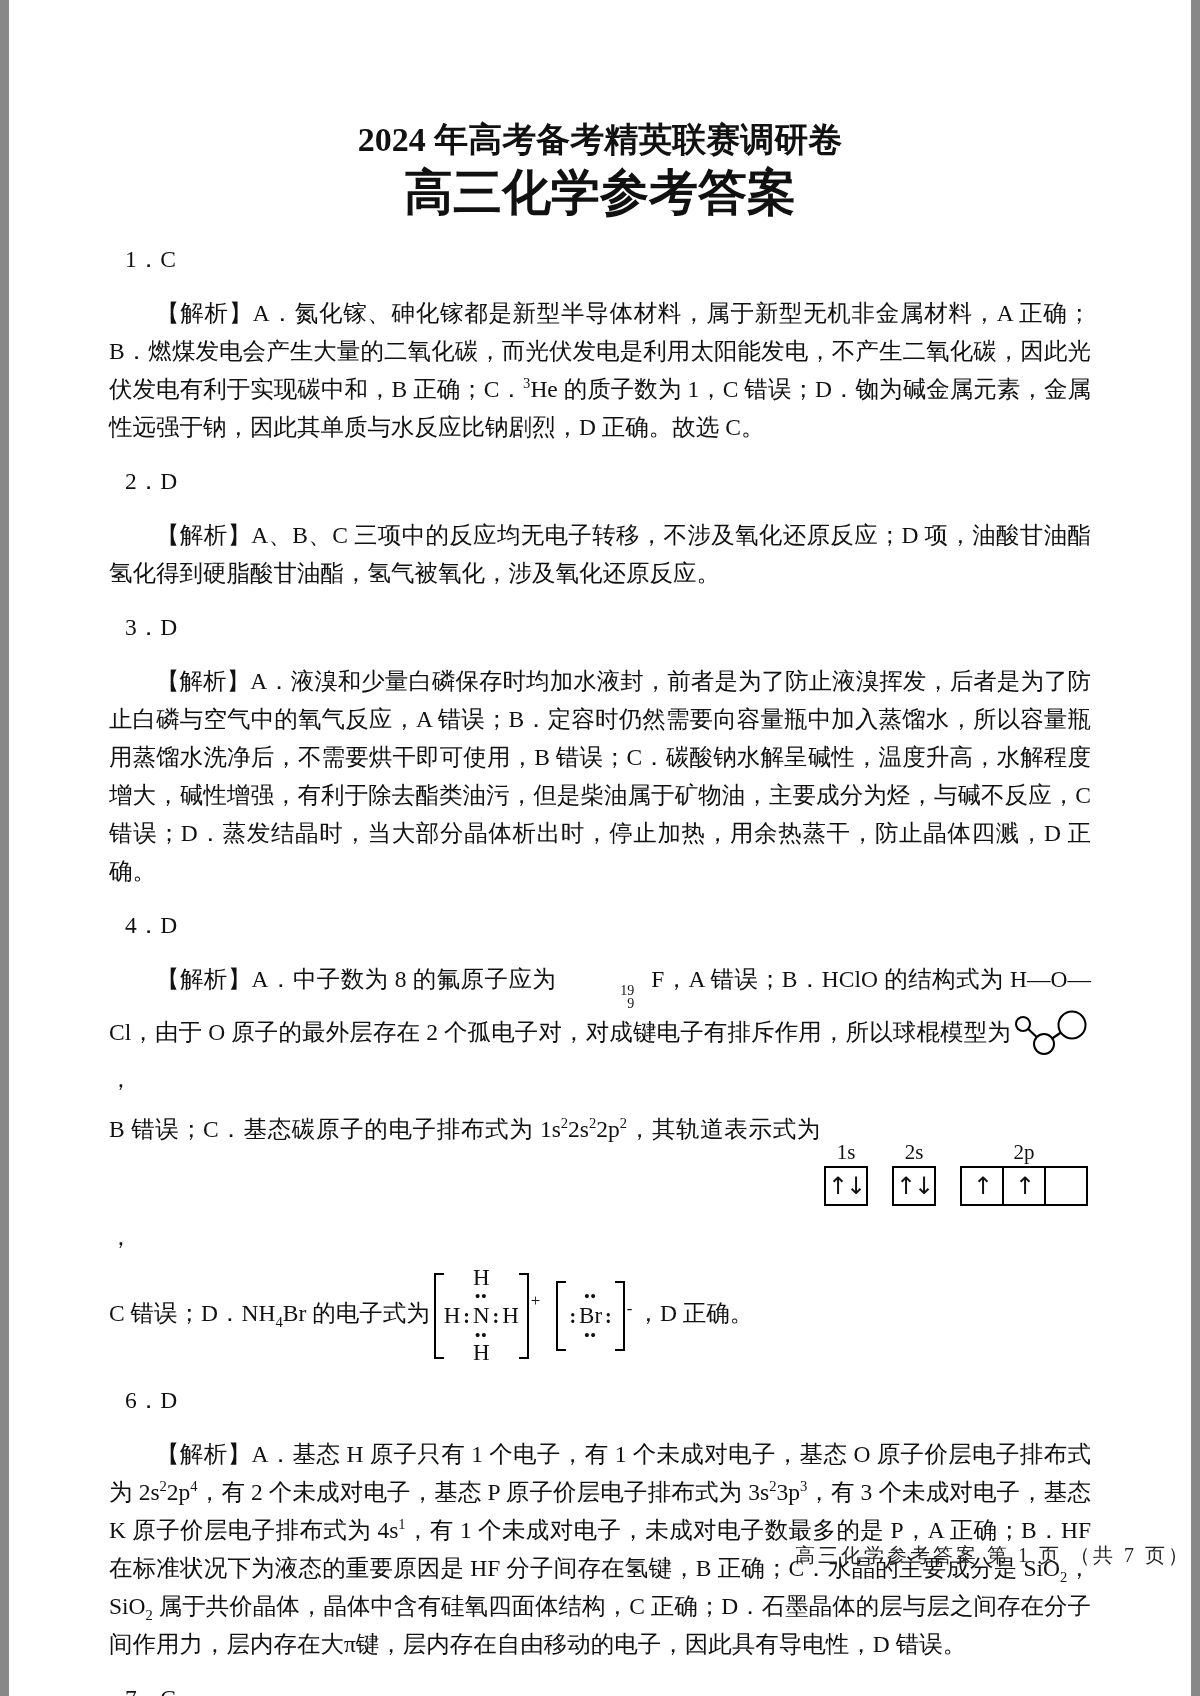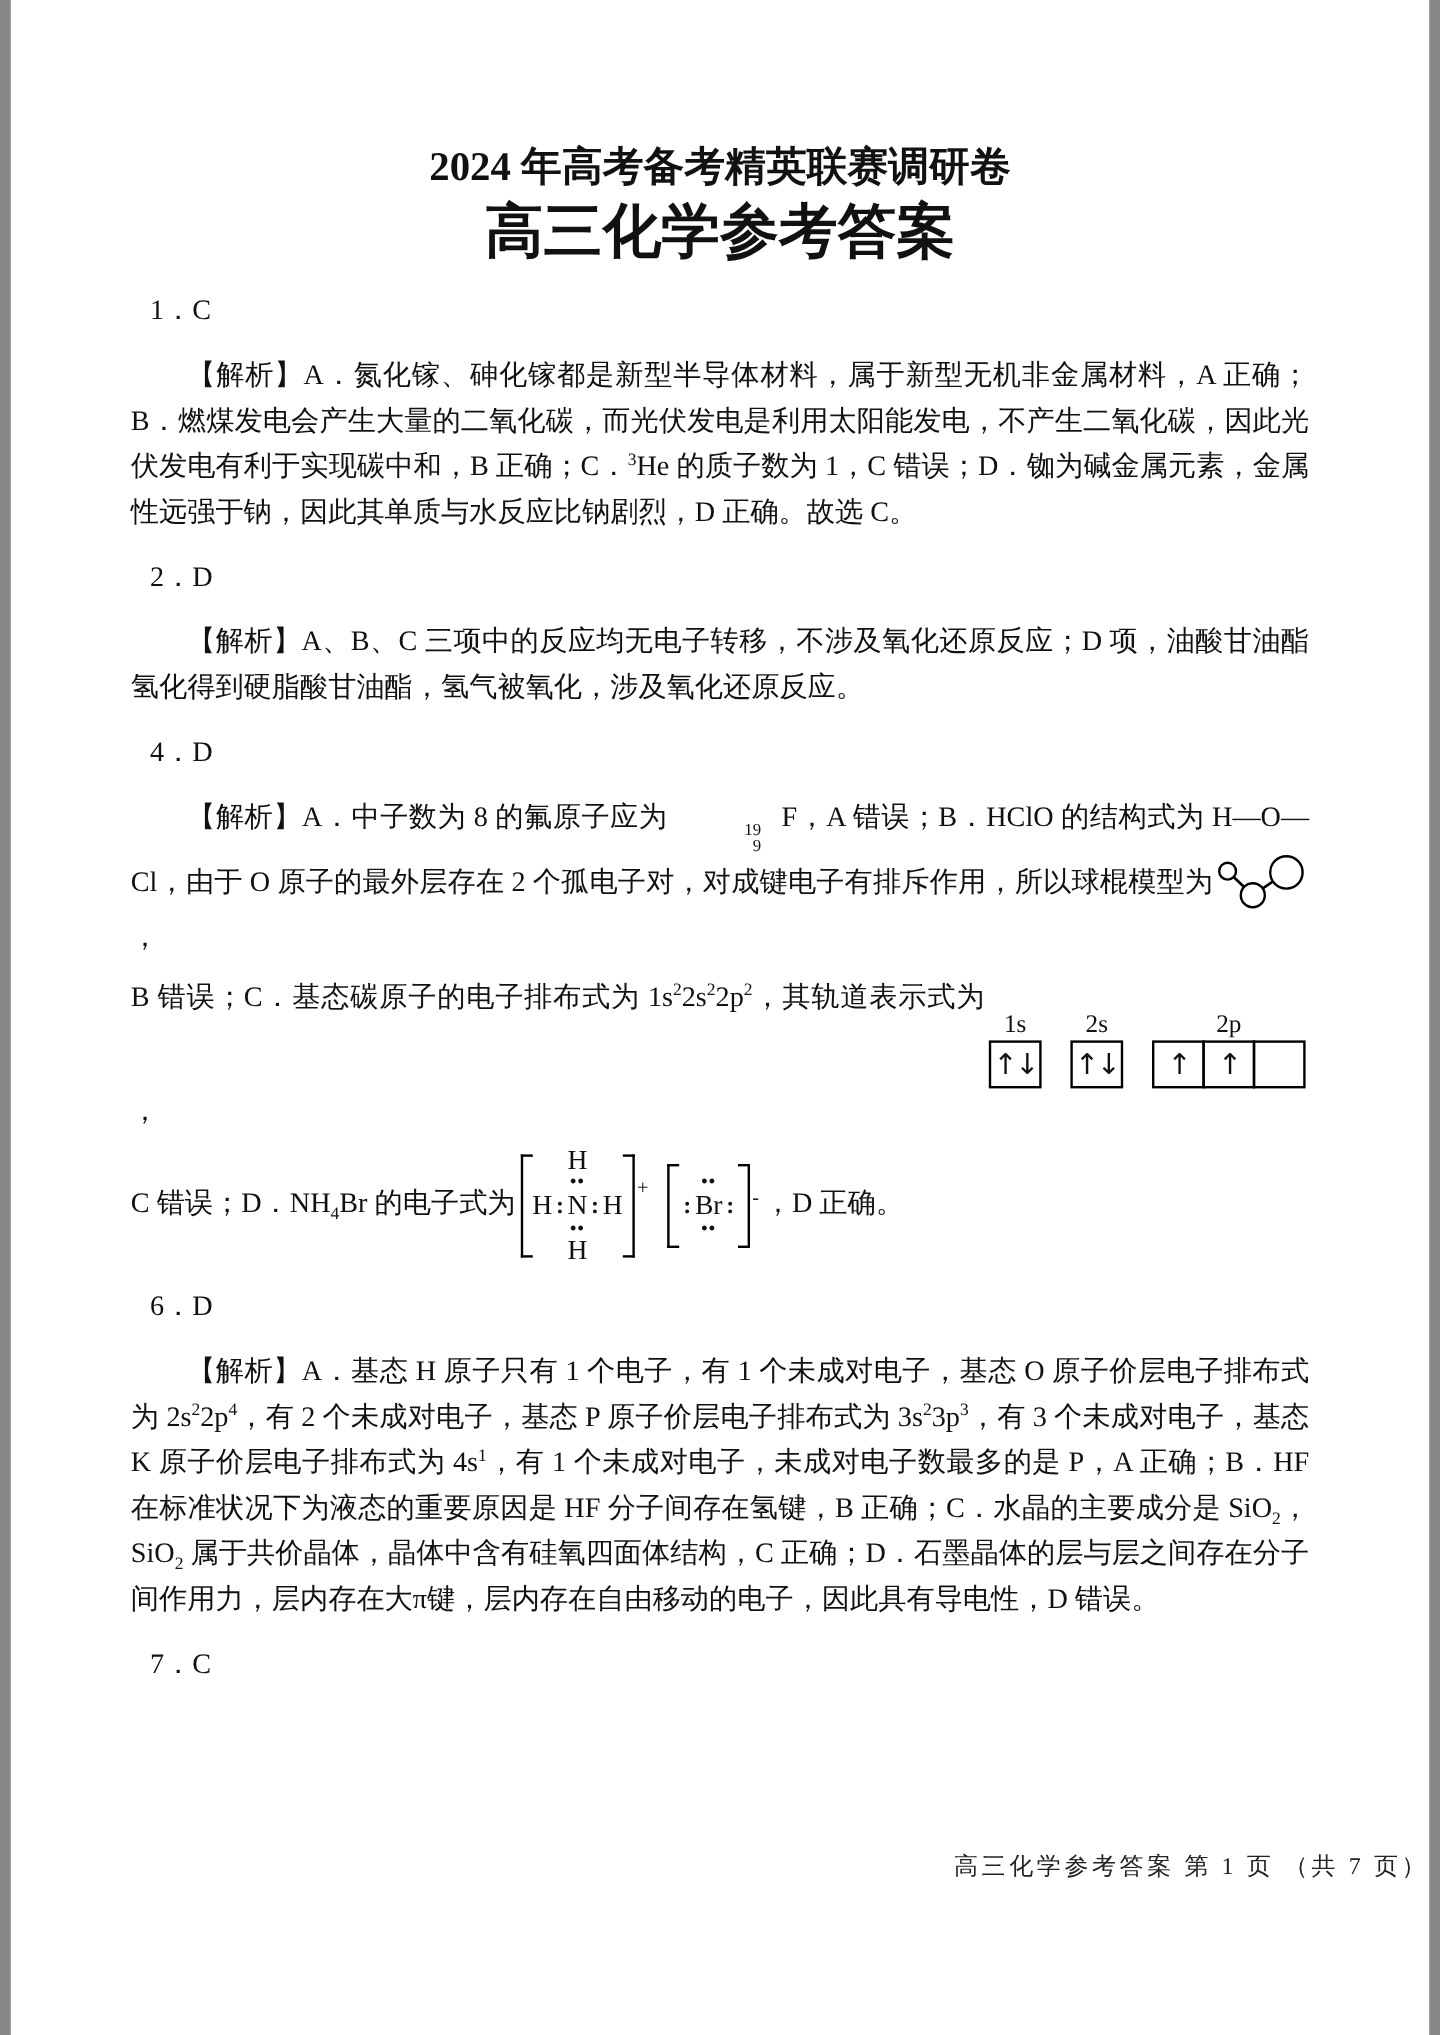--- a/index.html
+++ b/index.html
@@ -17,21 +17,21 @@
   p.para.noind{text-indent:0;}
   sup,sub{font-size:0.62em;line-height:0;}
   
   .iso{display:inline-flex;flex-direction:column;align-items:flex-end;
        vertical-align:-8px;line-height:1;margin:0 17px;}
   .iso span{font-size:14px;line-height:13px;}
   
   .ballstick{vertical-align:middle;margin:0 2px;}
   
   .orbdiag{display:inline-flex;gap:24px;vertical-align:-22px;
-           margin:0 3px;line-height:1;}
+           margin:12px 3px;line-height:1;}
   .orb{display:inline-flex;flex-direction:column;align-items:center;}
   .orb .lbl{font-style:normal;font-size:21px;margin-bottom:3px;}
   .boxes{display:inline-flex;}
   .box{display:inline-flex;align-items:center;justify-content:center;
        width:40px;height:36px;border:2px solid #000;font-weight:400;
        font-size:24px;letter-spacing:-2px;font-family:"DejaVu Sans",sans-serif;
        margin-right:-2px;}
   .box:last-child{margin-right:0;}
   
   .lewis{display:inline-flex;align-items:center;vertical-align:middle;
@@ -69,20 +69,24 @@
       <section>
         <p class="ans">1．C</p>
         <p class="para">【解析】A．氮化镓、砷化镓都是新型半导体材料，属于新型无机非金属材料，A 正确；B．燃煤发电会产生大量的二氧化碳，而光伏发电是利用太阳能发电，不产生二氧化碳，因此光伏发电有利于实现碳中和，B 正确；C．<sup>3</sup>He 的质子数为 1，C 错误；D．铷为碱金属元素，金属性远强于钠，因此其单质与水反应比钠剧烈，D 正确。故选 C。</p>
       </section>
 
       <section>
         <p class="ans">2．D</p>
         <p class="para">【解析】A、B、C 三项中的反应均无电子转移，不涉及氧化还原反应；D 项，油酸甘油酯氢化得到硬脂酸甘油酯，氢气被氧化，涉及氧化还原反应。</p>
       </section>
 
+      <section>
+        <p class="ans">3．D</p>
+        <p class="para">【解析】A．液溴和少量白磷保存时均加水液封，前者是为了防止液溴挥发，后者是为了防止白磷与空气中的氧气反应，A 错误；B．定容时仍然需要向容量瓶中加入蒸馏水，所以容量瓶用蒸馏水洗净后，不需要烘干即可使用，B 错误；C．碳酸钠水解呈碱性，温度升高，水解程度增大，碱性增强，有利于除去酯类油污，但是柴油属于矿物油，主要成分为烃，与碱不反应，C 错误；D．蒸发结晶时，当大部分晶体析出时，停止加热，用余热蒸干，防止晶体四溅，D 正确。</p>
+      </section>
 
       <section>
         <p class="ans">4．D</p>
 
         <p class="para">
           <span>【解析】A．中子数为 8 的氟原子应为</span><span class="iso">
               <span>19</span>
               <span>9</span>
             </span><span>F</span><span>，A 错误；B．HClO 的结构式为 H—O—Cl，由于 O 原子的最外层存在 2 个孤电子对，对成键电子有排斥作用，所以球棍模型为</span><svg class="ballstick" width="76" height="50" viewBox="0 0 76 50">
             <line x1="10" y1="14" x2="31" y2="34" stroke="#000" stroke-width="2.2"></line>

